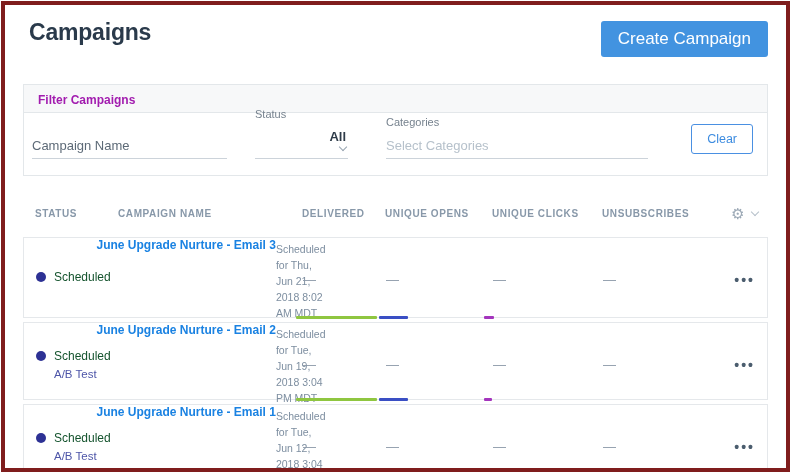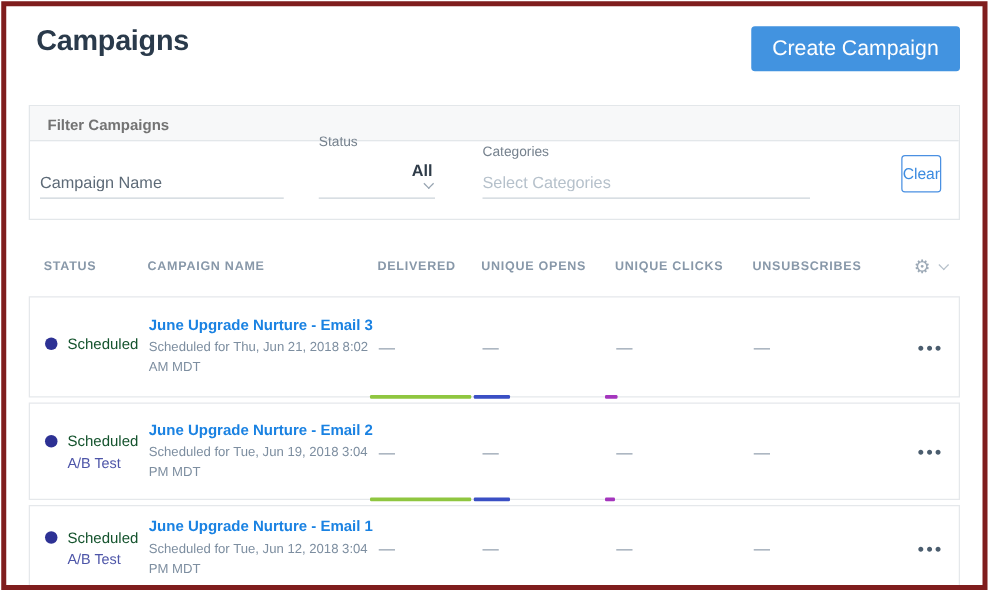--- a/index.html
+++ b/index.html
@@ -16,21 +16,21 @@
   .btn-primary {
     background:#4293e0; color:#fff; border:none; border-radius:3px;
     font-family:"Liberation Sans", sans-serif;
     font-size:17px; font-weight:500; padding:8px 17px; cursor:pointer; margin-top:2px;
   }
 
   
   .filter-panel { border:1px solid #e3e7ea; margin-top:27px; }
   .filter-title {
     background:#f7f8f9; border-bottom:1px solid #e3e7ea;
-    font-size:12px; font-weight:700; color:#737373; padding:8px 14px; height:28px;
+    font-size:12px; font-weight:700; color:#a21caf; padding:8px 14px; height:28px;
   }
   .filter-body { display:flex; align-items:flex-end; padding:12px 14px 16px 8px; height:62px; }
   .underline-input {
     border:none; border-bottom:1px solid #ccd3da; background:transparent; outline:none;
     font-family:"Liberation Sans", sans-serif; font-size:13px; color:#33404d; padding:3px 0 5px 0;
   }
   .name-input { width:195px; margin-left:0; }
   .name-input::placeholder { color:#5d6a77; opacity:1; }
   .cat-input { width:262px; }
   .cat-input::placeholder { color:#b6c1cb; opacity:1; }
@@ -43,21 +43,21 @@
     justify-content:space-between; padding:2px 2px 6px 0; cursor:pointer;flex-direction:column;
   }
   .select-value { font-size:13px; font-weight:700; color:#2f3c49; }
   .chev {
     width:6px; height:6px; border-right:1.5px solid #97a4b1; border-bottom:1.5px solid #97a4b1;
     transform:rotate(45deg); display:inline-block; margin-bottom:2px;
   }
   .btn-outline {
     margin-left:auto; align-self:center; margin-bottom:6px;
     background:#fff; border:1px solid #4a90e2; color:#3d8ce0; border-radius:3px;
-    font-family:"Liberation Sans", sans-serif; font-size:12.5px; padding:7px 0; cursor:pointer;
+    font-family:"Liberation Sans", sans-serif; font-size:12.5px; padding:7px 15px; cursor:pointer;
   }
 
   
   .grid { display:grid; grid-template-columns:83px 184px 83px 107px 110px 114px 1fr; }
   .table-header {
     margin-top:26px; padding:0 10px 0 12px; height:22px; align-items:center;
     color:#8898a9; font-size:10px; font-weight:700; letter-spacing:0.6px;
   }
   .gear-cell { display:flex; align-items:center; justify-content:flex-end; gap:7px; cursor:pointer; }
   .gear-glyph { font-size:15px; color:#9cA9b6; line-height:1; font-weight:400; }
@@ -69,21 +69,21 @@
     height:81px; margin-bottom:4px; padding:0 10px 0 12px; align-items:center;
   }
   .row.short { height:69px; margin-bottom:0; }
 
   .status-cell { display:flex; flex-direction:column; justify-content:center; }
   .status-line { display:flex; align-items:center; }
   .dot { width:10px; height:10px; border-radius:50%; background:#2d3194; margin-right:8px; flex:none; }
   .status-text { font-size:12px; color:#14532d; }
   .status-sub { font-size:11.5px; color:#4d55a8; margin-left:18px; margin-top:5px; }
 
-  .name-cell { display:flex; flex-direction:column; justify-content:center; overflow:visible; }
+  .name-cell { display:flex; flex-direction:row; justify-content:center; overflow:visible; }
   .camp-link { font-size:12px; font-weight:700; color:#1a82e2; text-decoration:none; white-space:nowrap; cursor:pointer; }
   .camp-sub { font-size:10.5px; color:#7d8ea0; line-height:16px; width:192px; margin-top:3px; }
 
   .stat { font-size:13px; color:#8a98a8; }
   .kebab { text-align:right; font-size:14px; letter-spacing:2px; color:#4b5d6e; font-weight:700; cursor:pointer; padding-right:2px; }
 
   .bar-seg { position:absolute; bottom:-2px; height:3px; border-radius:1px; }
 </style>
 </head>
 <body>

